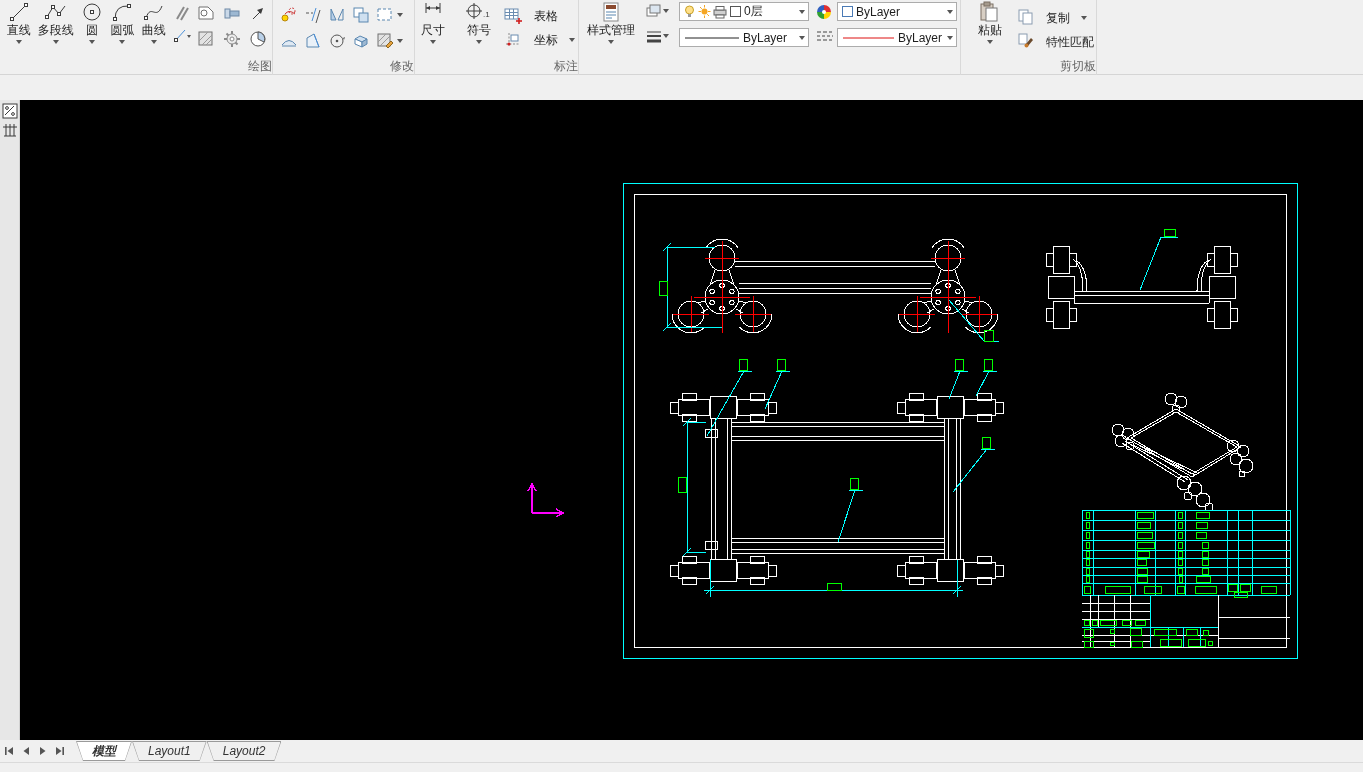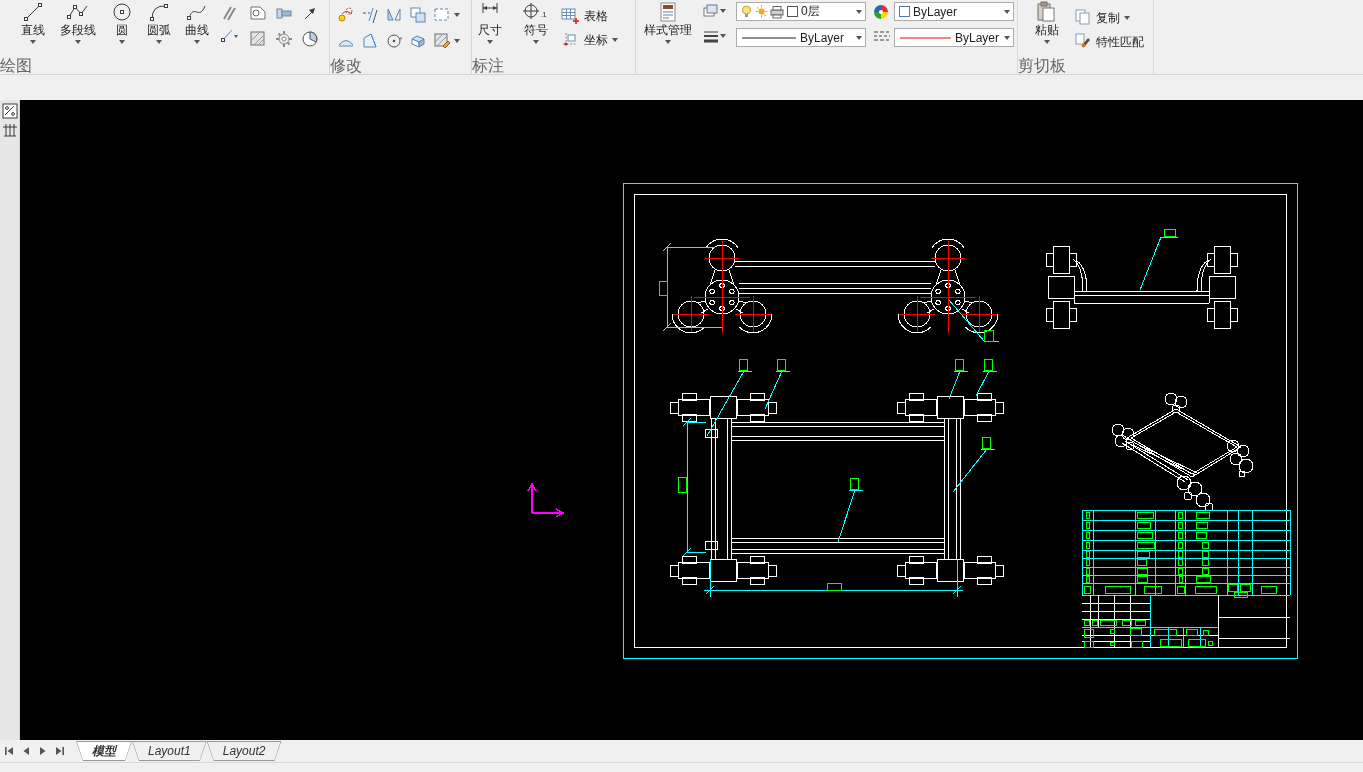--- a/index.html
+++ b/index.html
@@ -5,47 +5,47 @@
   * { margin:0; padding:0; box-sizing:border-box; }
   html,body { width:1363px; height:772px; overflow:hidden;
     font-family:"Liberation Sans","DejaVu Sans",sans-serif; font-size:12px; color:#1e1e1e;
     background:#f0f0f0; }
   .app { position:relative; width:1363px; height:772px; }
 
   
   .ribbon { position:absolute; left:0; top:0; width:1363px; height:75px;
     background:#f0f0f0; border-bottom:1px solid #d5d5d5; display:flex; }
   .rgroup { position:relative; height:75px; border-right:1px solid #d9d9d9; flex:none; }
-  .rgroup-label { position:absolute; left:0; right:0; bottom:2px; text-align:left;
-    color:#666; font-size:16px; line-height:14px;margin-top:40px; }
+  .rgroup-label { position:absolute; left:0; right:0; bottom:2px; text-align:right;
+    color:#666; font-size:12px; line-height:14px;margin-top:40px; }
   .bigbtn { display:inline-flex; flex-direction:column; align-items:center; justify-content:flex-start;
     height:56px; padding-top:1px; cursor:default; }
   .bigbtn .bicon { height:22px; display:flex; align-items:center; }
   .bigbtn .blbl { line-height:14px; white-space:nowrap; }
   .caret { width:0; height:0; border-left:3px solid transparent; border-right:3px solid transparent;
     border-top:4px solid #555; display:inline-block; }
   .bigbtn .caret { margin-top:3px; }
   .sicon { width:24px; height:22px; display:flex; align-items:center; justify-content:center; }
   .row { display:flex; align-items:center; }
   .combo { background:#fff; border:1px solid #acacac; height:19px; display:flex;
     align-items:center; padding:0 3px; gap:2px; font-size:12px; overflow:hidden; white-space:nowrap; }
   .combo .cval { flex:none; }
   .combo .caret { margin-left:auto; flex:none; }
   .abs { position:absolute; }
 
   
-  .g-draw { width:330px; display:flex; align-items:flex-start; padding-left:14px; }
+  .g-draw { width:273px; display:flex; align-items:flex-start; padding-left:3px; }
   .minigrid { display:grid; grid-template-columns:repeat(3,26px); grid-auto-rows:26px; margin-top:2px; }
   .slashcol { display:flex; flex-direction:column; width:30px; margin-top:2px; }
   
   .g-modify { width:142px; }
   .mrow { display:flex; align-items:center; padding-left:4px; }
   
   .g-annot { width:164px; }
-  .smallbtn { display:flex; align-items:center; gap:4px; height:22px; }
+  .smallbtn { display:flex; align-items:center; gap:11px; height:22px; }
   
   .g-props { width:382px; }
   
   .g-clip  { width:136px; }
   .rfiller { flex:1; }
 
   svg text { font-family:"Liberation Sans","DejaVu Sans",sans-serif; }
 
   
   .doctabbar { position:absolute; left:0; top:75px; width:1363px; height:25px; background:#f0f0f0; display:flex; align-items:flex-end; }

